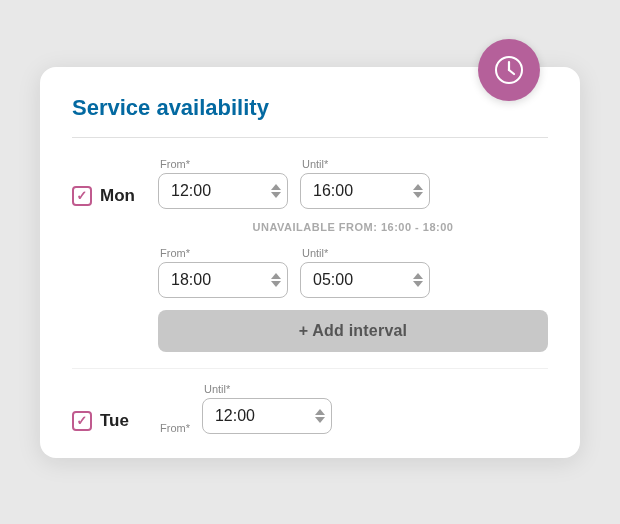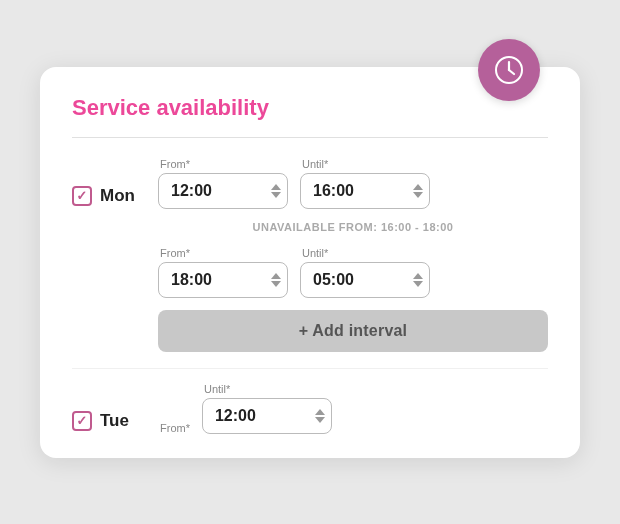--- a/index.html
+++ b/index.html
@@ -43,21 +43,21 @@
       background: #fff;
       border-radius: 16px;
       padding: 28px 32px 24px 32px;
       box-shadow: 0 4px 24px rgba(0,0,0,0.10);
       overflow: hidden;
     }
 
     .card-title {
       font-size: 22px;
       font-weight: 700;
-      color: #ec4899;
+      color: #0369a1;
       margin-bottom: 16px;
     }
 
     .divider {
       border: none;
       border-top: 1px solid #e0e0e0;
       margin-bottom: 20px;
     }
 
     .day-row {
@@ -139,21 +139,21 @@
       padding: 8px 6px 8px 12px;
       background: #fff;
       width: 130px;
       cursor: pointer;
       justify-content: space-between;
     }
 
     .time-value {
       font-size: 16px;
       color: #222;
-      font-weight: 700;
+      font-weight: 400;
     }
 
     .spinner-arrows {
       display: flex;
       flex-direction: column;
       gap: 2px;
       margin-left: 4px;
     }
 
     .arrow-up, .arrow-down {

